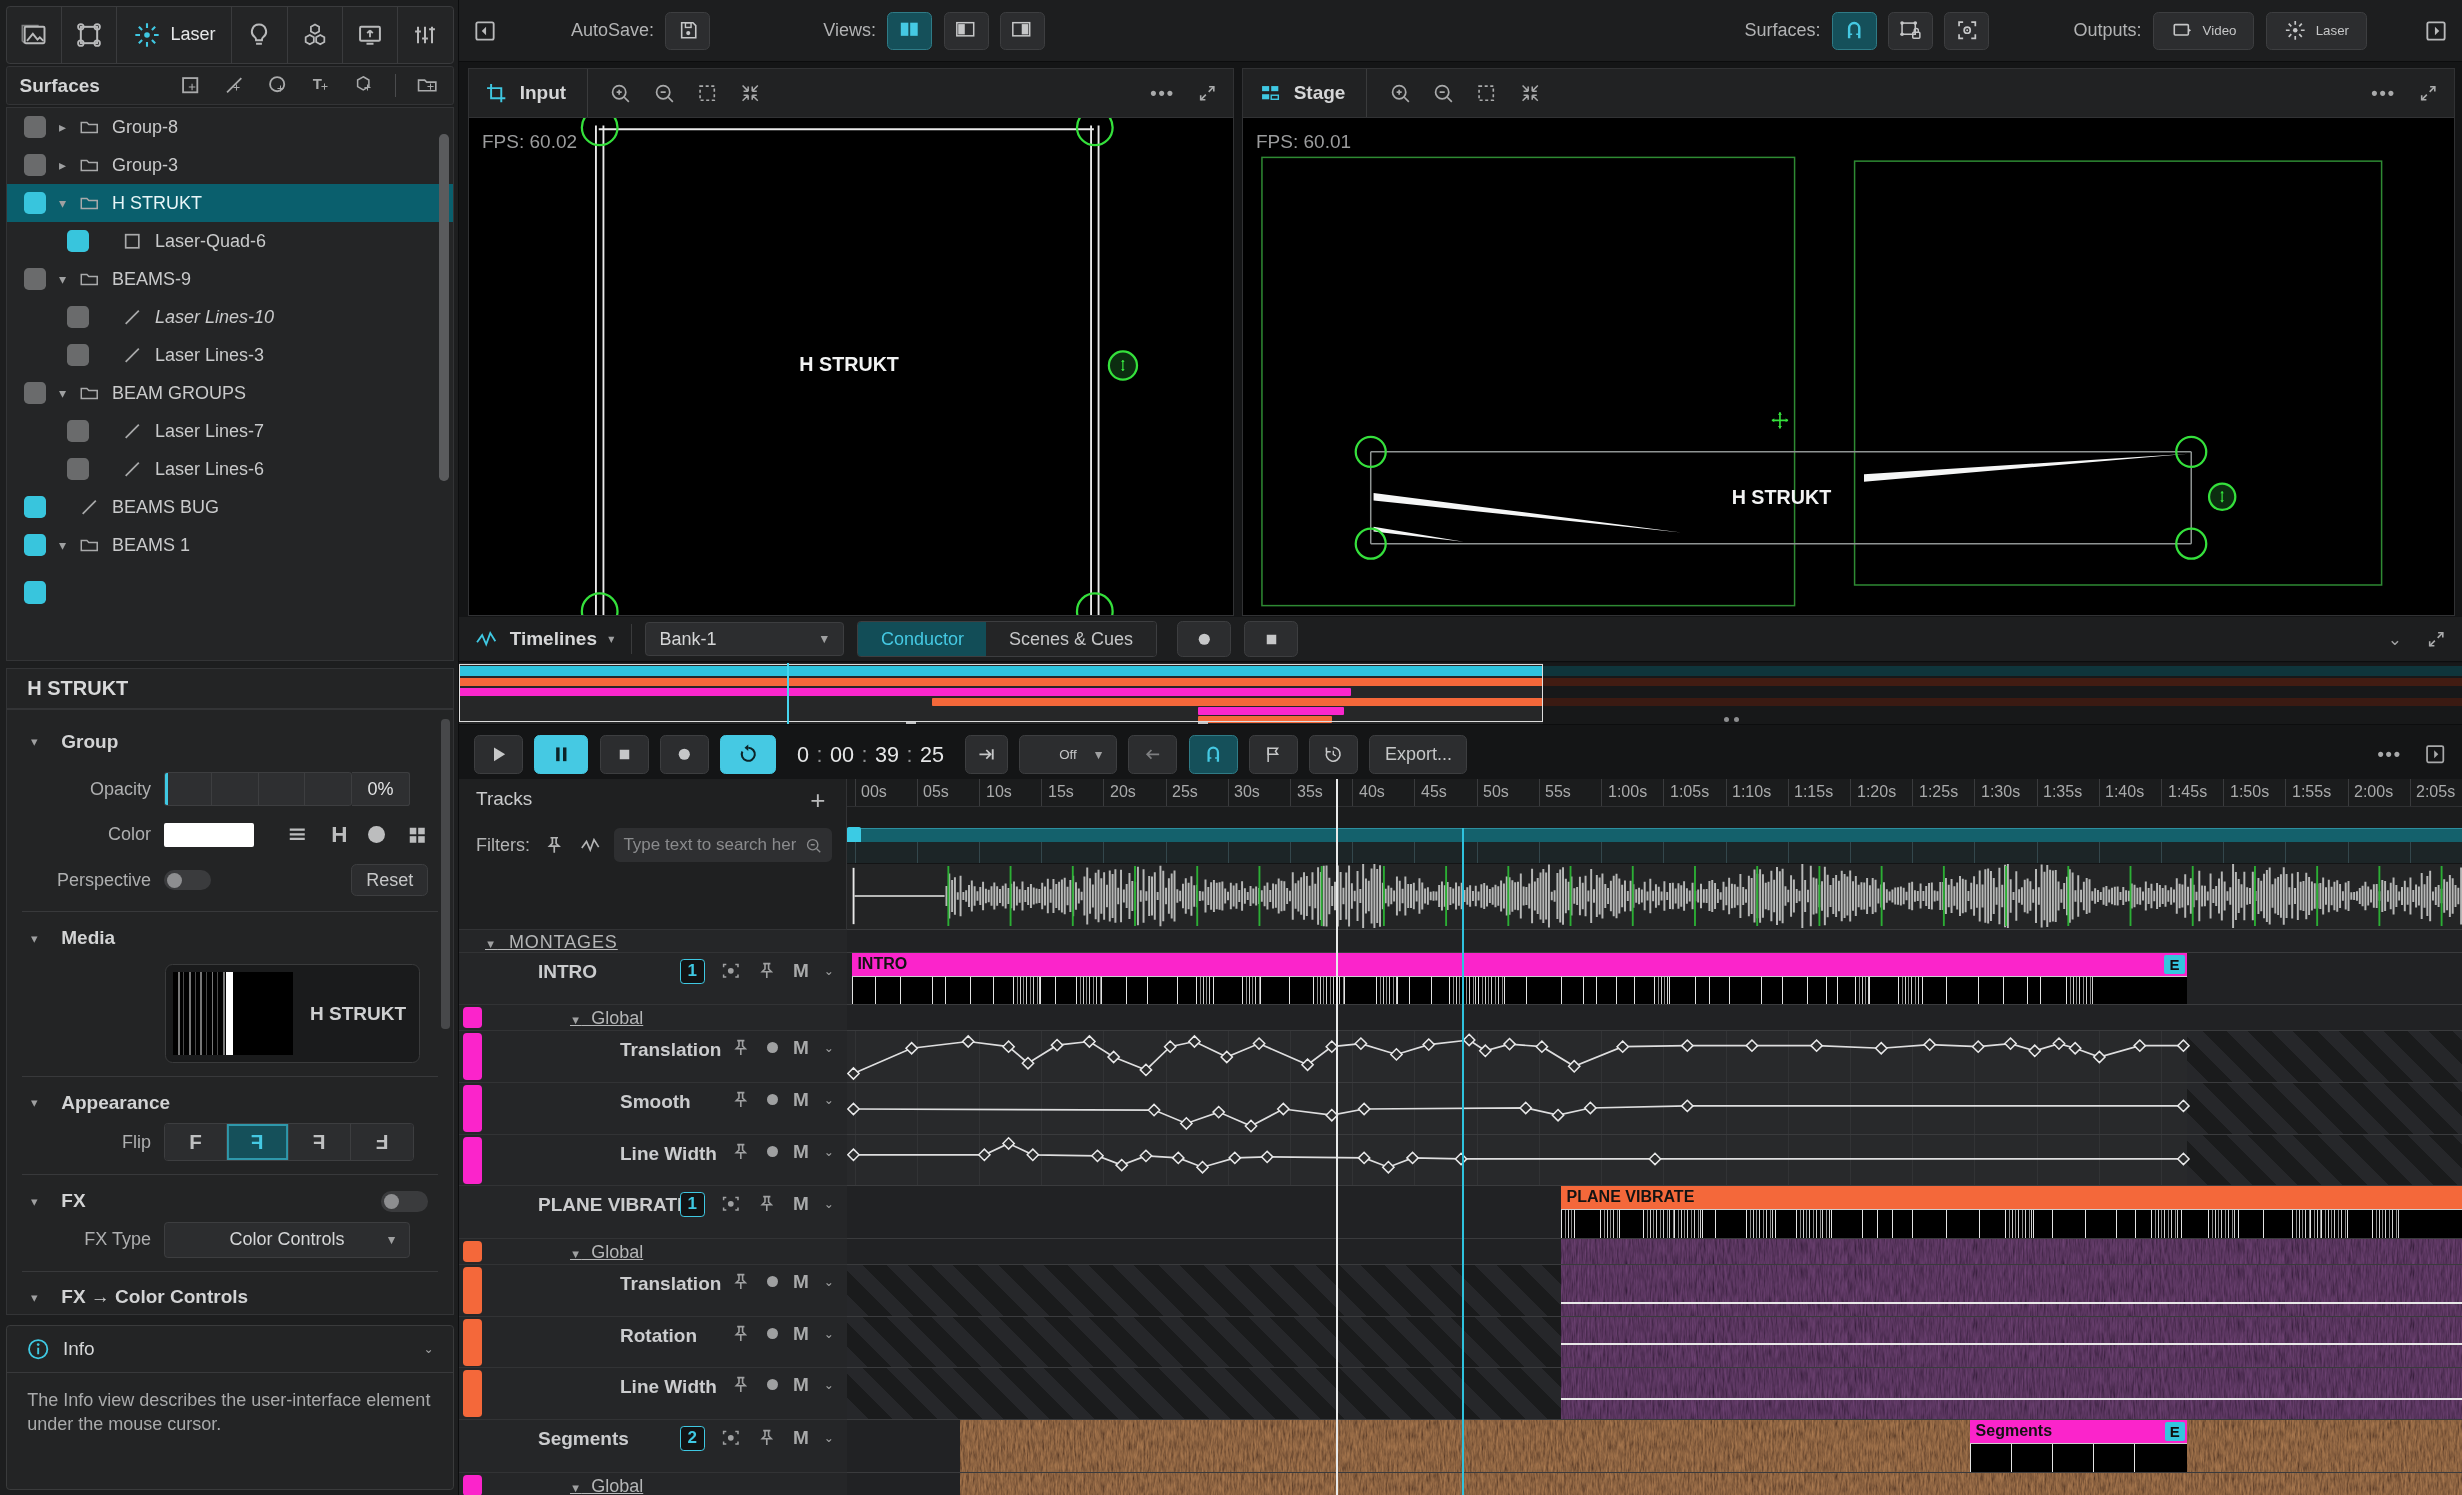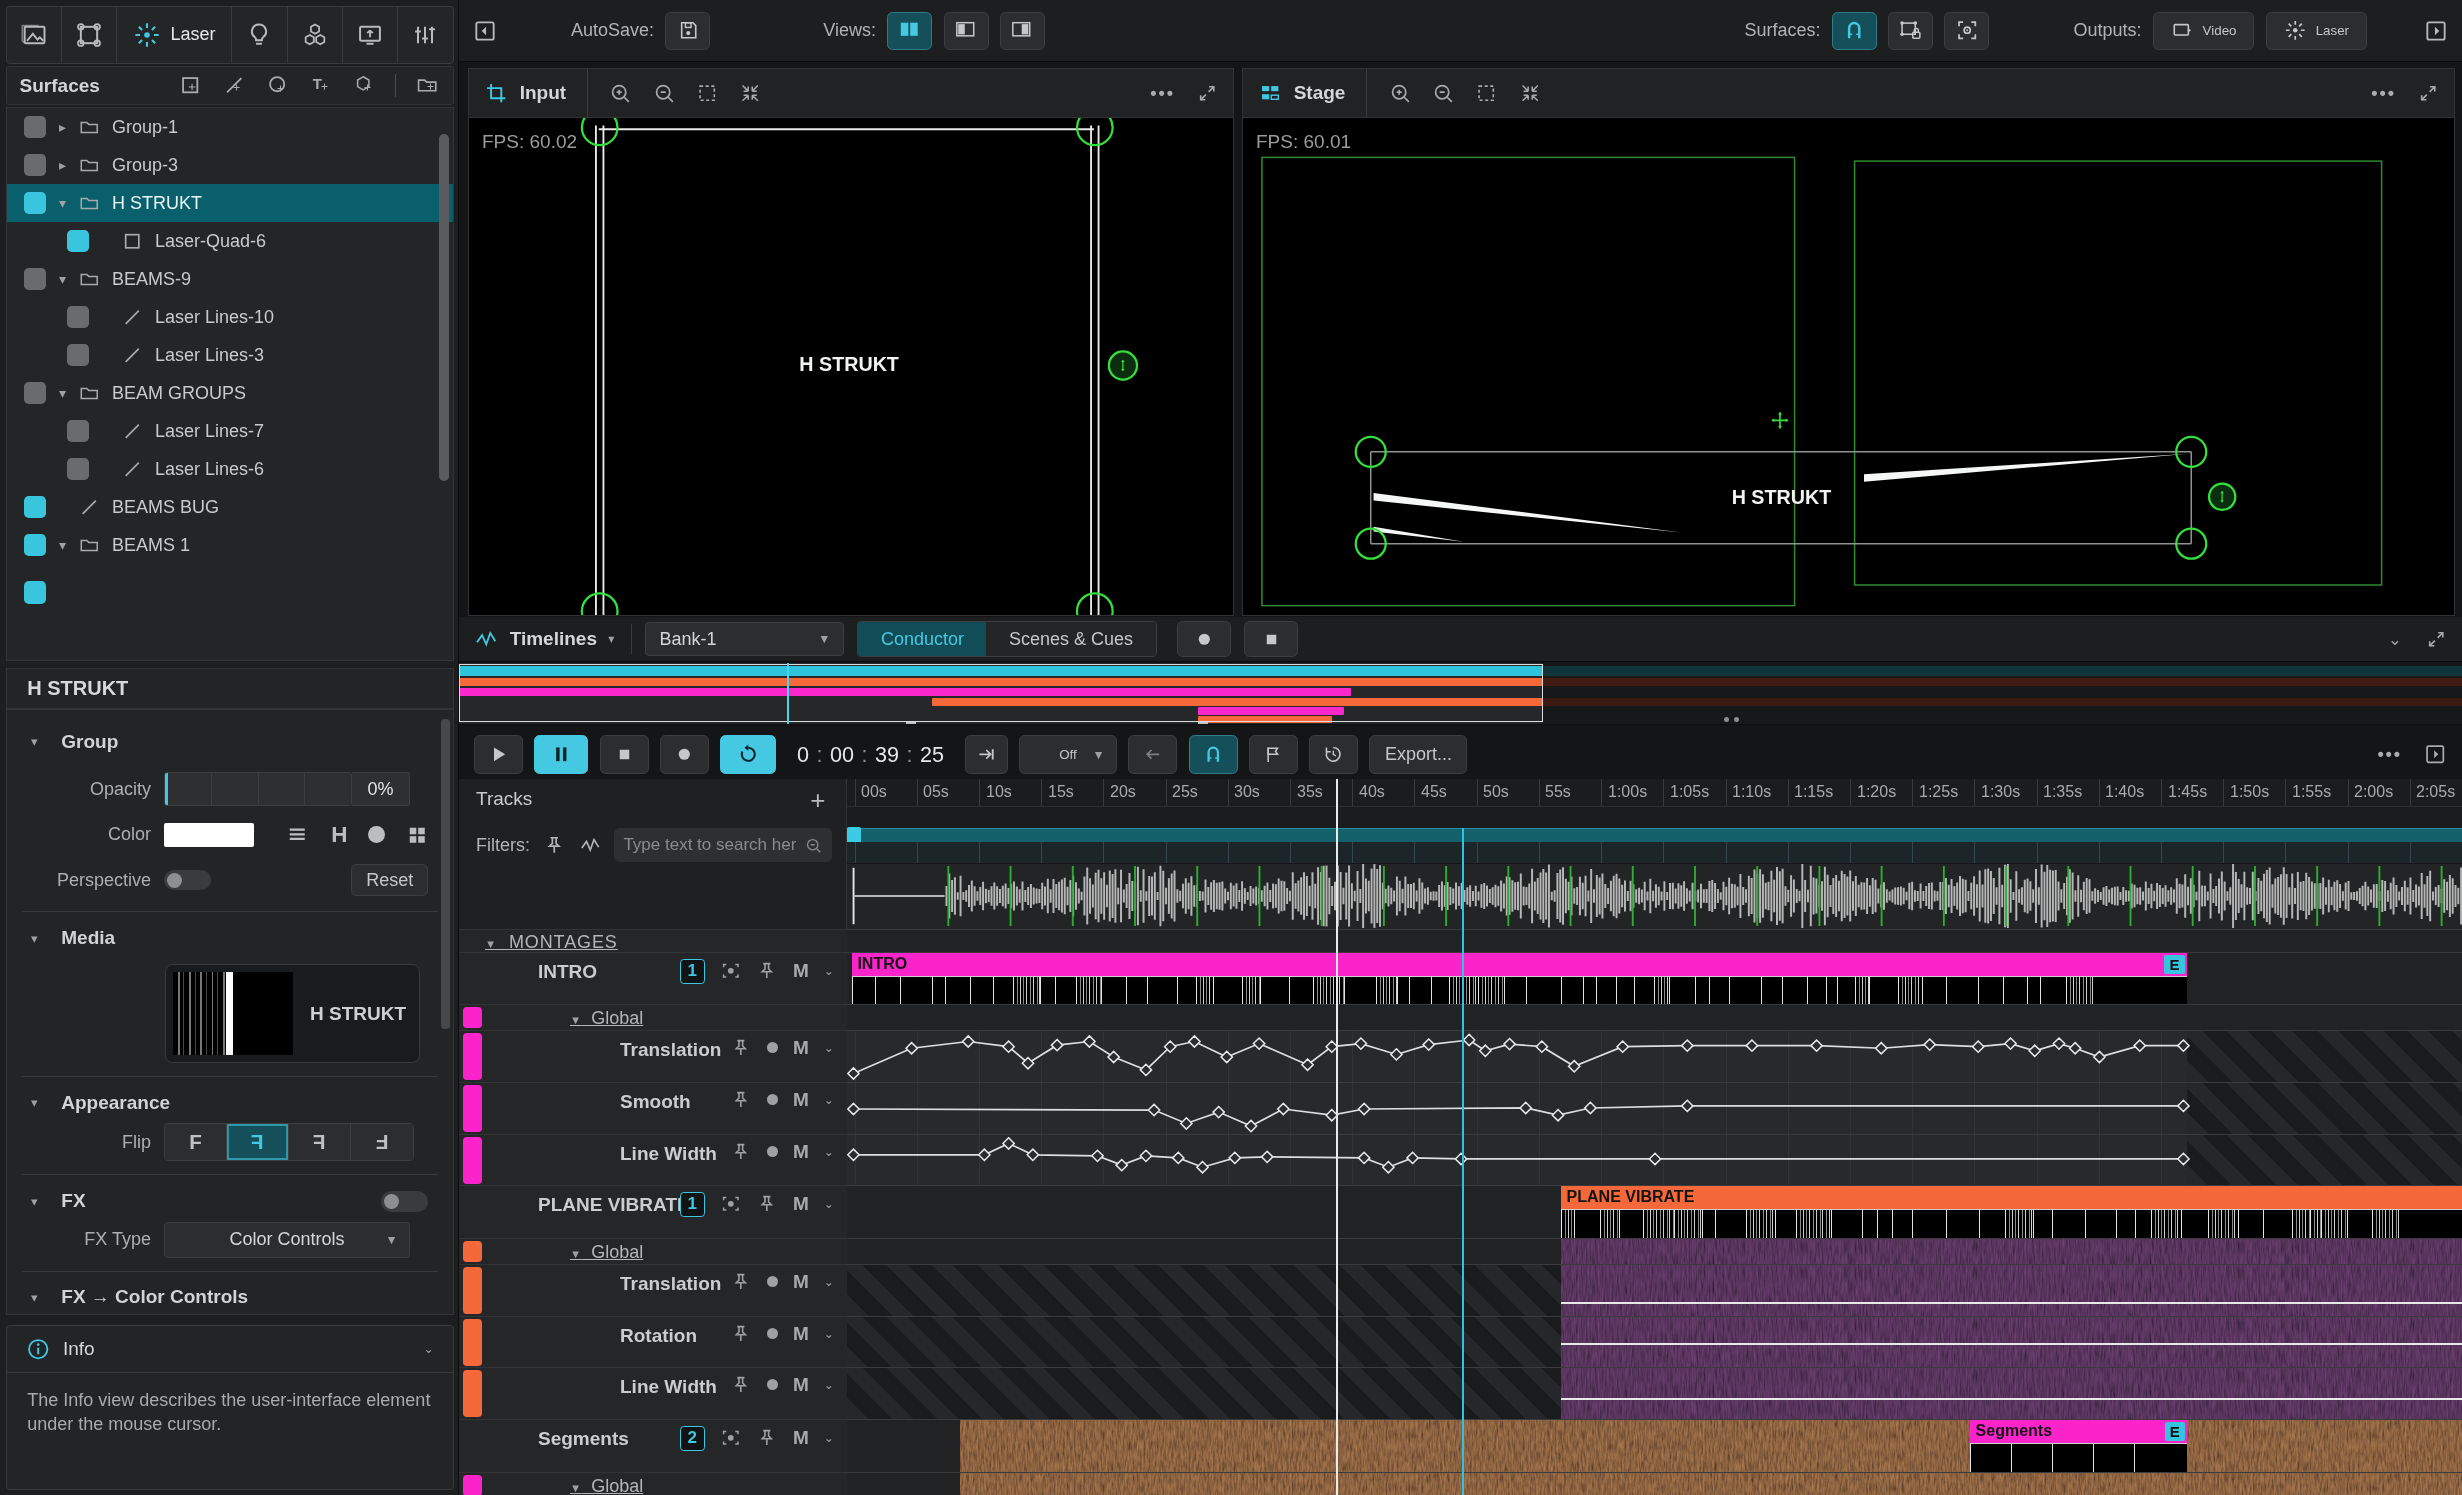--- a/index.html
+++ b/index.html
@@ -396,21 +396,21 @@
       </span>
     </div>
 
     <div class="tree" id="surface-tree">
         <div class="tree-row" style="padding-left: 17px;">
           <span class="swatch"></span>
           <span class="tri">▸</span>
           <span class="tree-ic"><svg class="ic" width="22.5" height="22.5" viewBox="0 0 24 24">
               <use href="#s-folder"></use>
             </svg></span>
-          <span>Group-1</span>
+          <span>Group-8</span>
         </div>
         <div class="tree-row" style="padding-left: 17px;">
           <span class="swatch"></span>
           <span class="tri">▸</span>
           <span class="tree-ic"><svg class="ic" width="22.5" height="22.5" viewBox="0 0 24 24">
               <use href="#s-folder"></use>
             </svg></span>
           <span>Group-3</span>
         </div>
         <div class="tree-row sel" style="padding-left: 17px;">
@@ -430,21 +430,21 @@
           <span>Laser-Quad-6</span>
         </div>
         <div class="tree-row" style="padding-left: 17px;">
           <span class="swatch"></span>
           <span class="tri">▾</span>
           <span class="tree-ic"><svg class="ic" width="22.5" height="22.5" viewBox="0 0 24 24">
               <use href="#s-folder"></use>
             </svg></span>
           <span>BEAMS-9</span>
         </div>
-        <div class="tree-row" style="padding-left: 60px;">
+        <div class="tree-row" style="padding-left: 60px; font-style: italic;">
           <span class="swatch"></span>
           <span class="tri"></span>
           <span class="tree-ic"><svg class="ic" width="22.5" height="22.5" viewBox="0 0 24 24">
               <use href="#s-diag"></use>
             </svg></span>
           <span>Laser Lines-10</span>
         </div>
         <div class="tree-row" style="padding-left: 60px;">
           <span class="swatch"></span>
           <span class="tri"></span>

